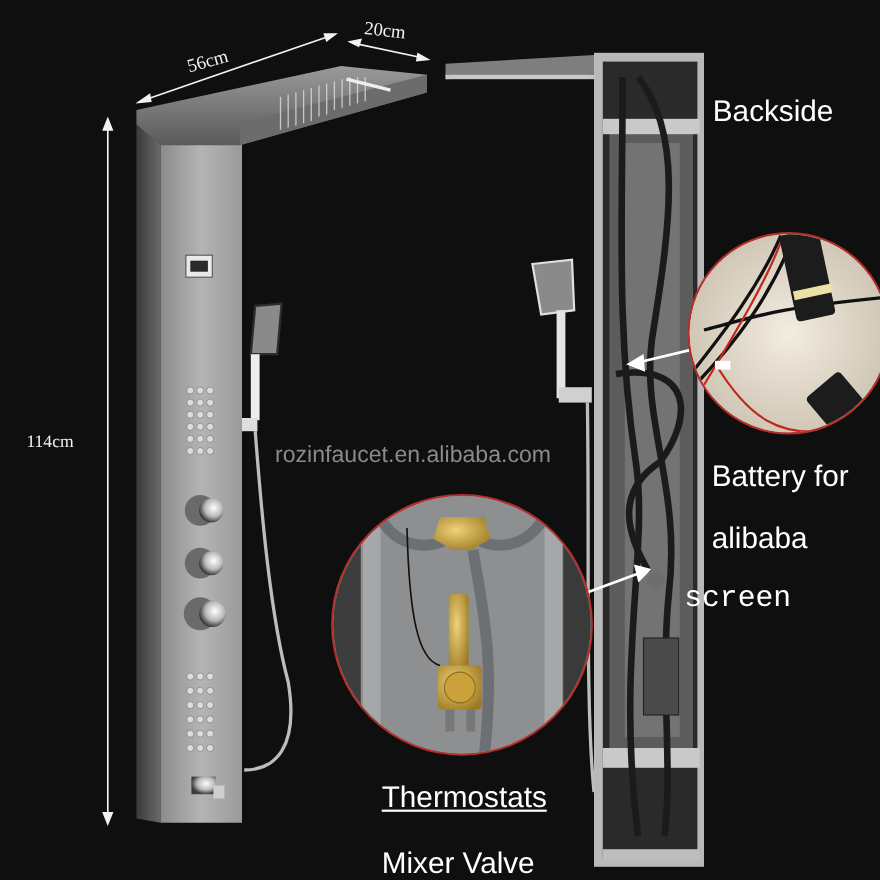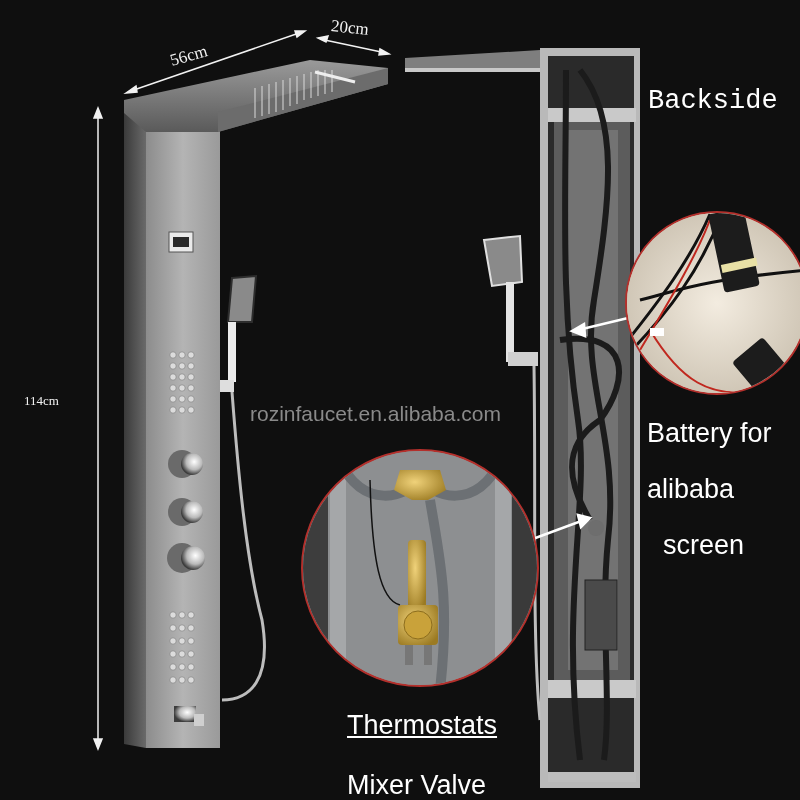--- a/index.html
+++ b/index.html
@@ -221,22 +221,22 @@
       <rect x="716" y="210" width="36" height="80" rx="4" fill="#1c1c1c" transform="rotate(-12 734 250)"></rect>
       <rect x="718" y="262" width="36" height="8" fill="#e9e1a6" transform="rotate(-12 734 250)"></rect>
       <rect x="740" y="345" width="40" height="40" rx="4" fill="#1c1c1c" transform="rotate(-40 760 365)"></rect>
       <rect x="650" y="328" width="14" height="8" fill="#ffffff"></rect>
     </g>
   </g>
 </svg>
 
 <div class="abs serif" style="left:170px;top:46px;font-size:17px;transform:rotate(-16deg);">56cm</div>
 <div class="abs serif" style="left:331px;top:18px;font-size:17px;transform:rotate(6deg);">20cm</div>
-<div class="abs serif" style="left:24px;top:393px;font-size:13px;">114cm</div>
+<div class="abs serif" style="left:24px;top:393px;font-size:16px;">114cm</div>
 
 <div class="abs watermark" style="left:250px;top:402px;">rozinfaucet.en.alibaba.com</div>
 
-<div class="abs label" style="left:648px;top:88px;font-family:Liberation Mono, monospace;">Backside</div>
+<div class="abs label" style="left:648px;top:88px;">Backside</div>
 <div class="abs label" style="left:647px;top:420px;text-align:center;">Battery for</div>
 <div class="abs label" style="left:647px;top:476px;">alibaba</div>
-<div class="abs label" style="left:663px;top:532px;">screen</div>
+<div class="abs label" style="left:622px;top:532px;font-family:Liberation Mono, monospace;">screen</div>
 <div class="abs label" style="left:347px;top:712px;text-decoration:underline;">Thermostats</div>
 <div class="abs label" style="left:347px;top:740px;margin-top:32px;">Mixer Valve</div>
 
 </body></html>

